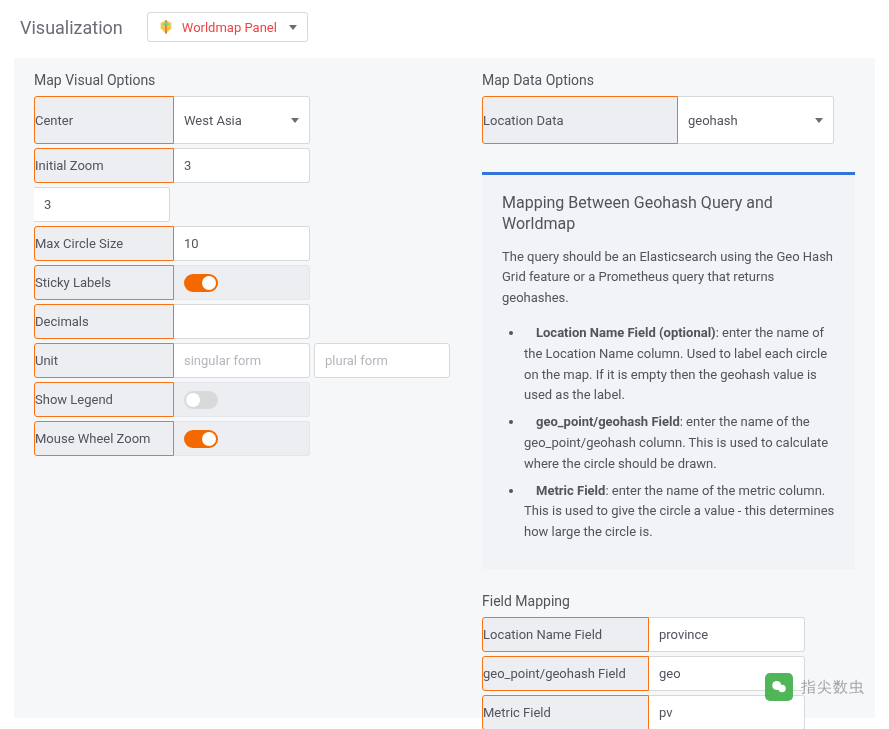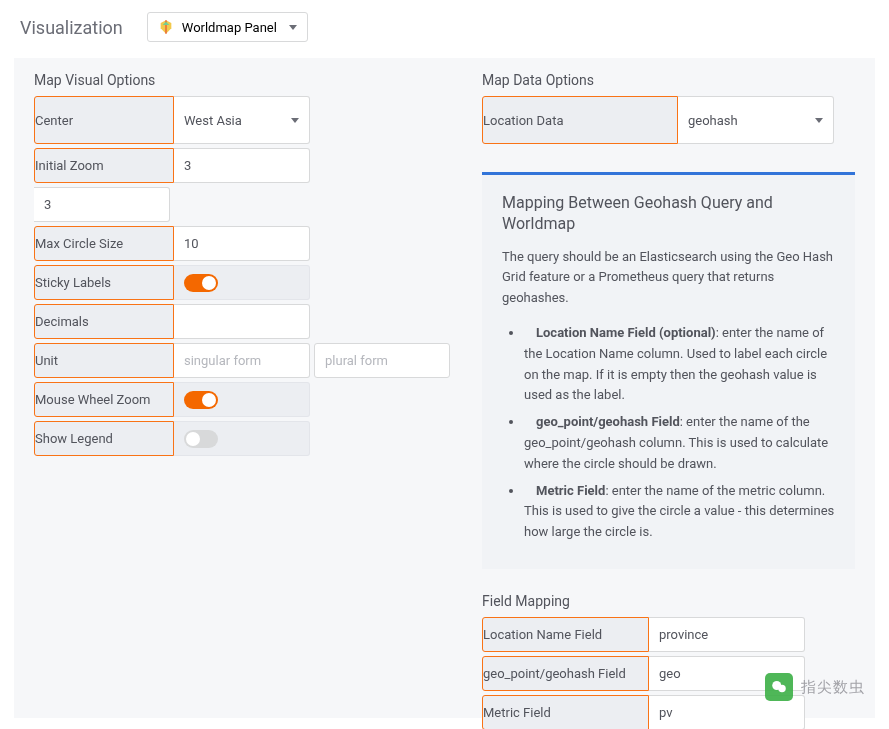--- a/index.html
+++ b/index.html
@@ -32,21 +32,21 @@
       background: #fff;
       cursor: pointer;
     }
     .viz-icon {
       width: 16px;
       height: 16px;
       margin-right: 8px;
     }
     .viz-name {
       font-size: 13px;
-      color: #000000;
+      color: #ef4444;
       margin-right: 12px;
     }
     .caret {
       width: 0; height: 0;
       border-left: 4px solid transparent;
       border-right: 4px solid transparent;
       border-top: 5px solid #6b6d76;
     }
     .main {
       display: flex;
@@ -279,32 +279,32 @@
       <div class="form-label">Unit</div>
       <div class="form-input-wrap">
         <input class="form-input" placeholder="singular form" style="">
       </div>
       <div class="form-input-wrap">
         <input class="form-input unit-second" placeholder="plural form" style="">
       </div>
     </div>
 
     <div class="form-row">
+      <div class="form-label">Show Legend</div>
+      <div class="form-toggle-wrap">
+        <div class="toggle off">
+            <div class="toggle-knob"></div>
+          </div>
+      </div>
+    </div>
+
+    <div class="form-row">
       <div class="form-label">Mouse Wheel Zoom</div>
       <div class="form-toggle-wrap">
         <div class="toggle on">
-            <div class="toggle-knob"></div>
-          </div>
-      </div>
-    </div>
-
-    <div class="form-row">
-      <div class="form-label">Show Legend</div>
-      <div class="form-toggle-wrap">
-        <div class="toggle off">
             <div class="toggle-knob"></div>
           </div>
       </div>
     </div>
   </div>
 
   <div class="col">
     <div class="section-title">Map Data Options</div>
 
     <div class="form-row">

